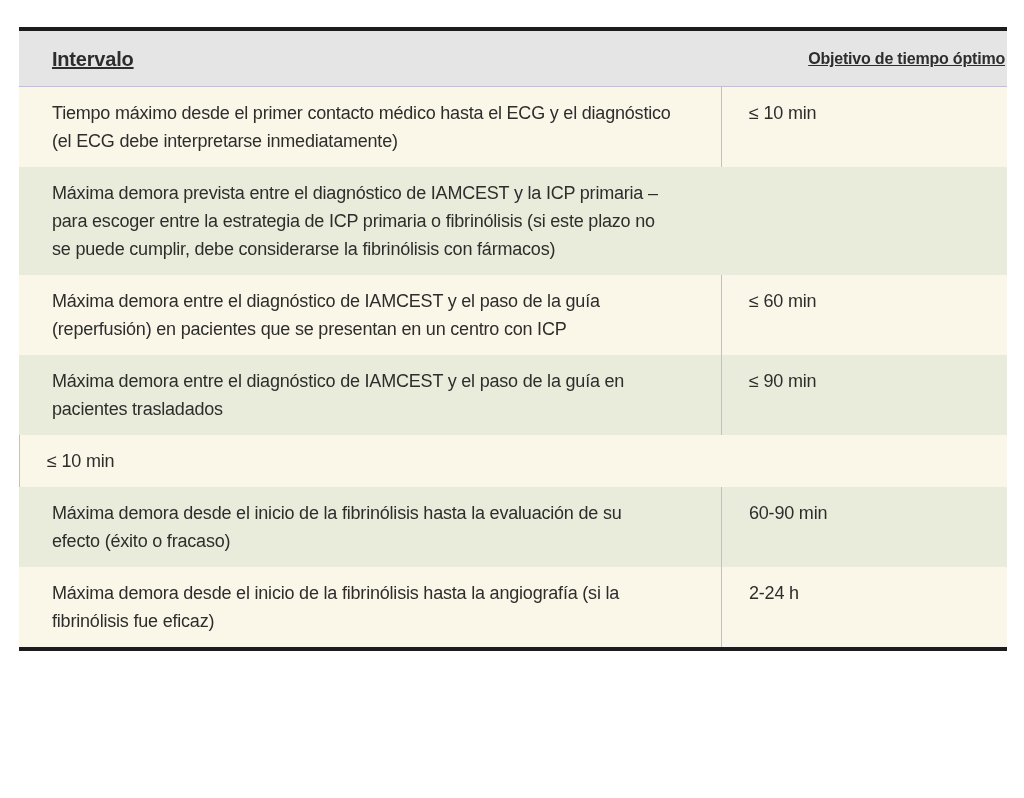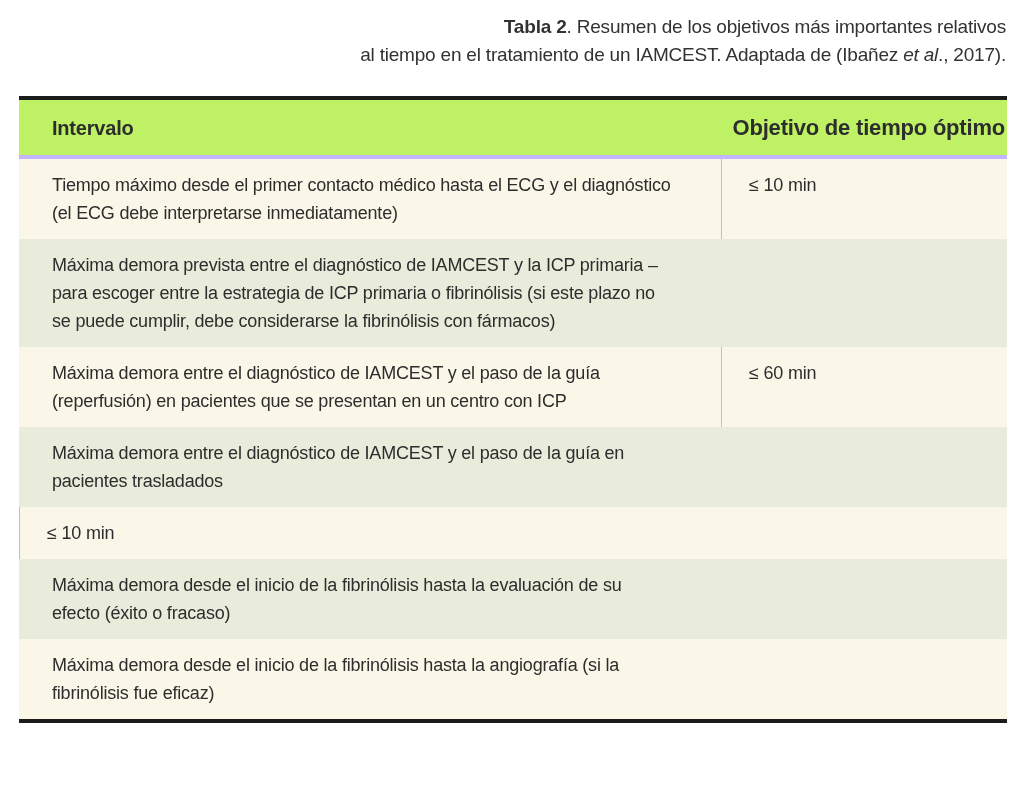--- a/index.html
+++ b/index.html
@@ -36,34 +36,35 @@
   .table-wrap {
     margin: 27px 17px 0 19px;
     width: 988px;
     border-top: 4px solid #1c1c1c;
     border-bottom: 4px solid #1c1c1c;
     box-sizing: border-box;
   }
   .header-row {
     display: flex;
     align-items: center;
-    background: #bef264;
-    border-bottom: 4px solid #c4b5fd;
+    background: #e5e5e5;
+    border-bottom: 1px solid #c4b5fd;
     padding: 15px 0 14px 0;
+    text-decoration: underline;
   }
   .header-cell-interval {
     font-weight: bold;
     font-size: 20px;
     line-height: 26px;
     padding-left: 33px;
     letter-spacing: -0.2px;
   }
   .header-cell-objective {
     font-weight: bold;
-    font-size: 22px;
+    font-size: 16px;
     line-height: 26px;
     margin-left: auto;
     padding-right: 2px;
     letter-spacing: -0.2px;
   }
   .row {
     display: flex;
     align-items: stretch;
   }
   .row.cream { background: #faf7e8; }
@@ -87,24 +88,20 @@
     line-height: 28px;
     letter-spacing: -0.2px;
     color: #2d2d2d;
   }
 </style>
 </head>
 <body>
 
 <div class="page">
 
-  <div class="caption">
-    <div><span class="bold">Tabla 2</span><span>. Resumen de los objetivos más importantes relativos</span></div>
-    <div><span>al tiempo en el tratamiento de un IAMCEST. Adaptada de (Ibañez </span><span class="italic">et al</span><span>., 2017).</span></div>
-  </div>
 
   <div class="table-wrap">
 
     <div class="header-row">
       <div class="header-cell-interval">Intervalo</div>
       <div class="header-cell-objective">Objetivo de tiempo óptimo</div>
     </div>
 
     <div class="row cream">
       <div class="cell-interval">Tiempo máximo desde el primer contacto médico hasta el ECG y el diagnóstico (el ECG debe interpretarse inmediatamente)</div>
@@ -115,29 +112,32 @@
       <div class="cell-interval">Máxima demora prevista entre el diagnóstico de IAMCEST y la ICP primaria – para escoger entre la estrategia de ICP primaria o fibrinólisis (si este plazo no se puede cumplir, debe considerarse la fibrinólisis con fármacos)</div>
     </div>
 
     <div class="row cream">
       <div class="cell-interval">Máxima demora entre el diagnóstico de IAMCEST y el paso de la guía (reperfusión) en pacientes que se presentan en un centro con ICP</div>
       <div class="cell-objective">≤ 60 min</div>
     </div>
 
     <div class="row green">
       <div class="cell-interval">Máxima demora entre el diagnóstico de IAMCEST y el paso de la guía en pacientes trasladados</div>
+      <div class="cell-objective">≤ 90 min</div>
     </div>
 
     <div class="row cream">
       <div class="cell-objective">≤ 10 min</div>
     </div>
 
     <div class="row green">
       <div class="cell-interval">Máxima demora desde el inicio de la fibrinólisis hasta la evaluación de su efecto (éxito o fracaso)</div>
+      <div class="cell-objective">60-90 min</div>
     </div>
 
     <div class="row cream">
       <div class="cell-interval">Máxima demora desde el inicio de la fibrinólisis hasta la angiografía (si la fibrinólisis fue eficaz)</div>
+      <div class="cell-objective">2-24 h</div>
     </div>
 
   </div>
 
 </div>
 
 </body></html>

